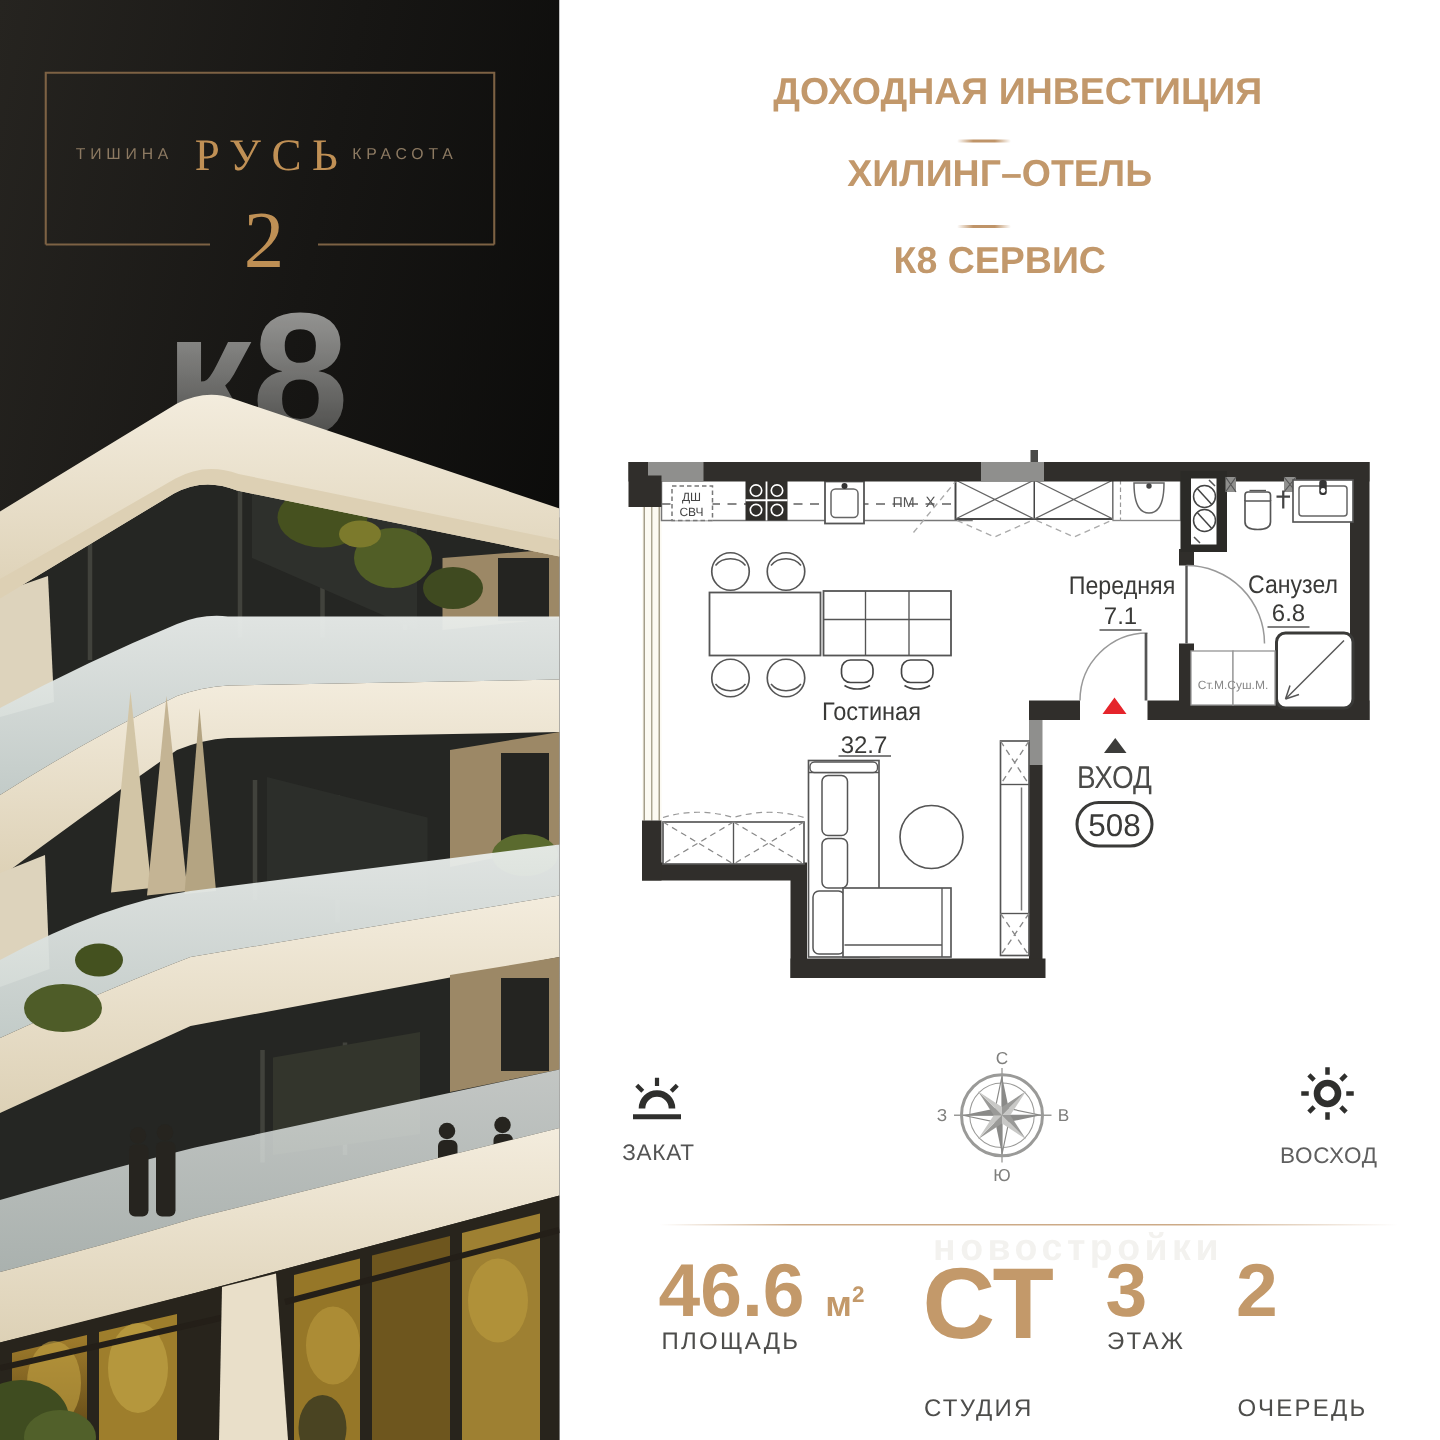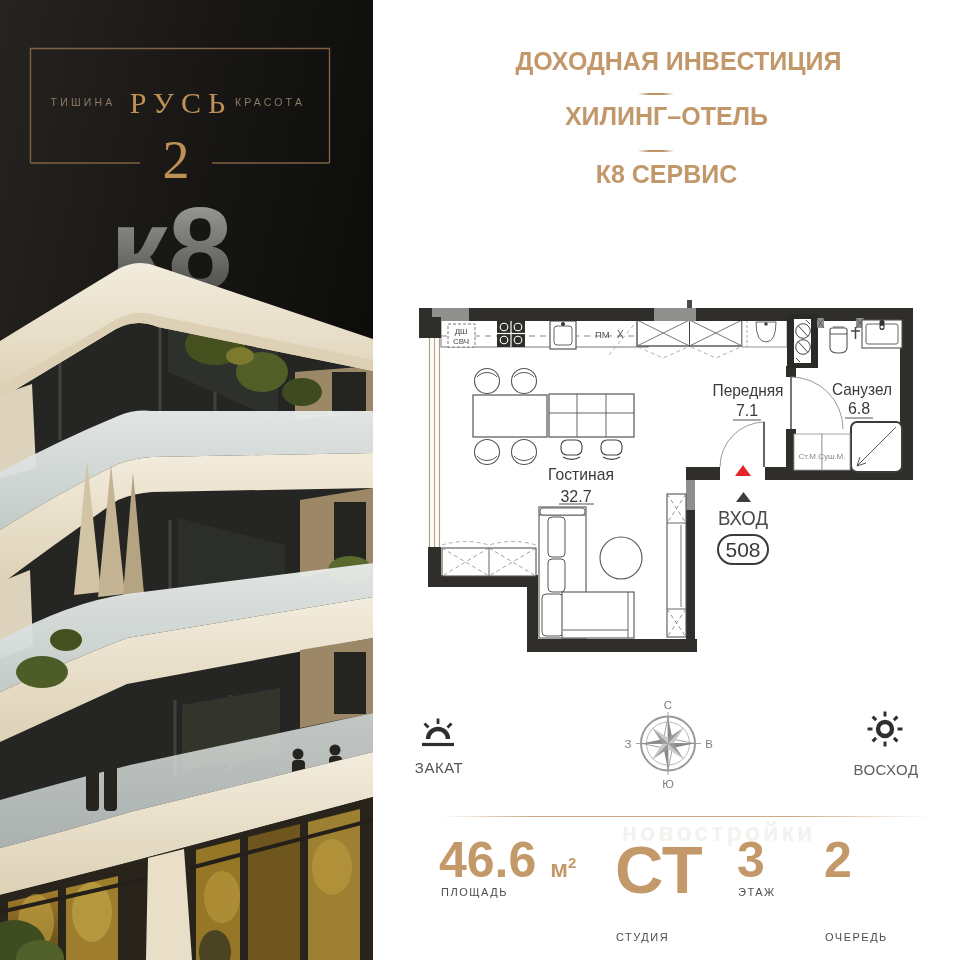--- a/index.html
+++ b/index.html
@@ -1,20 +1,20 @@
 <!DOCTYPE html>
 <html><head>
 <meta charset="utf-8">
 <style>
   html,body{margin:0;padding:0;}
   body{width:960px;height:960px;position:relative;overflow:hidden;background:#ffffff;
        font-family:"Liberation Sans", sans-serif;}
   .abs{position:absolute;}
   .hdr{color:#c2986b;font-weight:bold;font-size:25px;letter-spacing:0px;white-space:nowrap;}
-  .lbl{color:#4d4d4b;font-size:11px;letter-spacing:1.5px;}
+  .lbl{color:#4d4d4b;font-size:16px;letter-spacing:1.5px;}
   .gold{color:#c3996a;font-weight:bold;}
 </style>
 </head>
 <body>
 
 <div class="abs" style="left:0;top:0;width:373px;height:960px;">
 <svg width="373" height="960" viewBox="0 0 373 960">
 <defs>
   <linearGradient id="bgG" x1="0" y1="0" x2="1" y2="0.55">
     <stop offset="0" stop-color="#262420"></stop>

